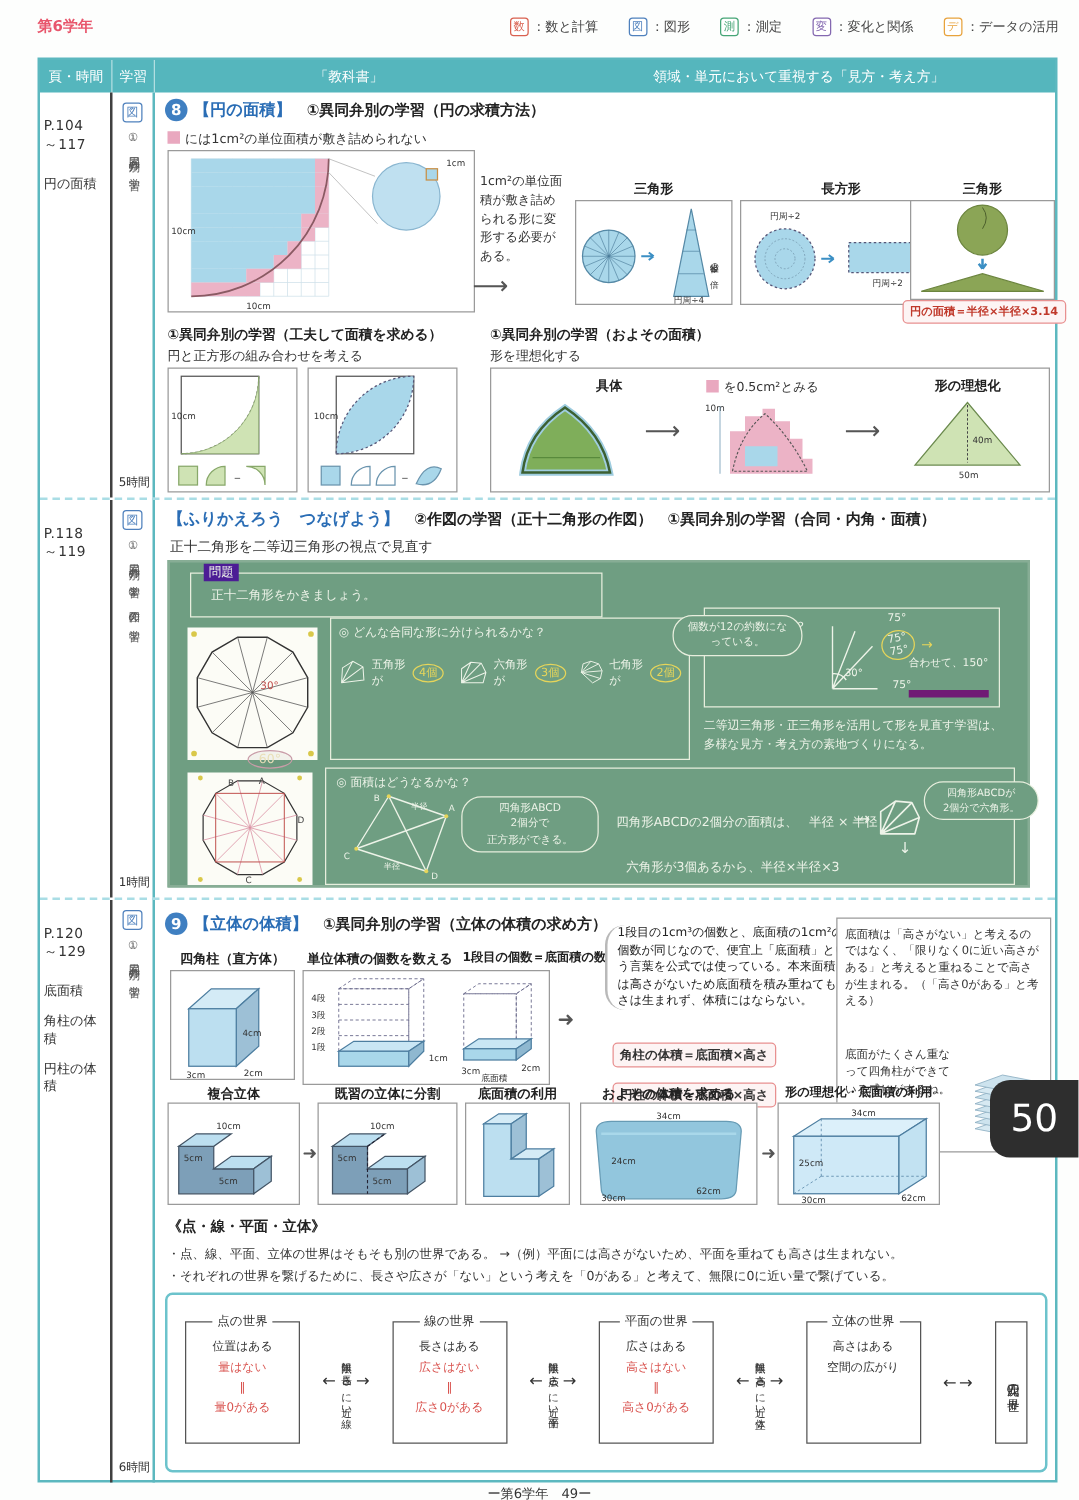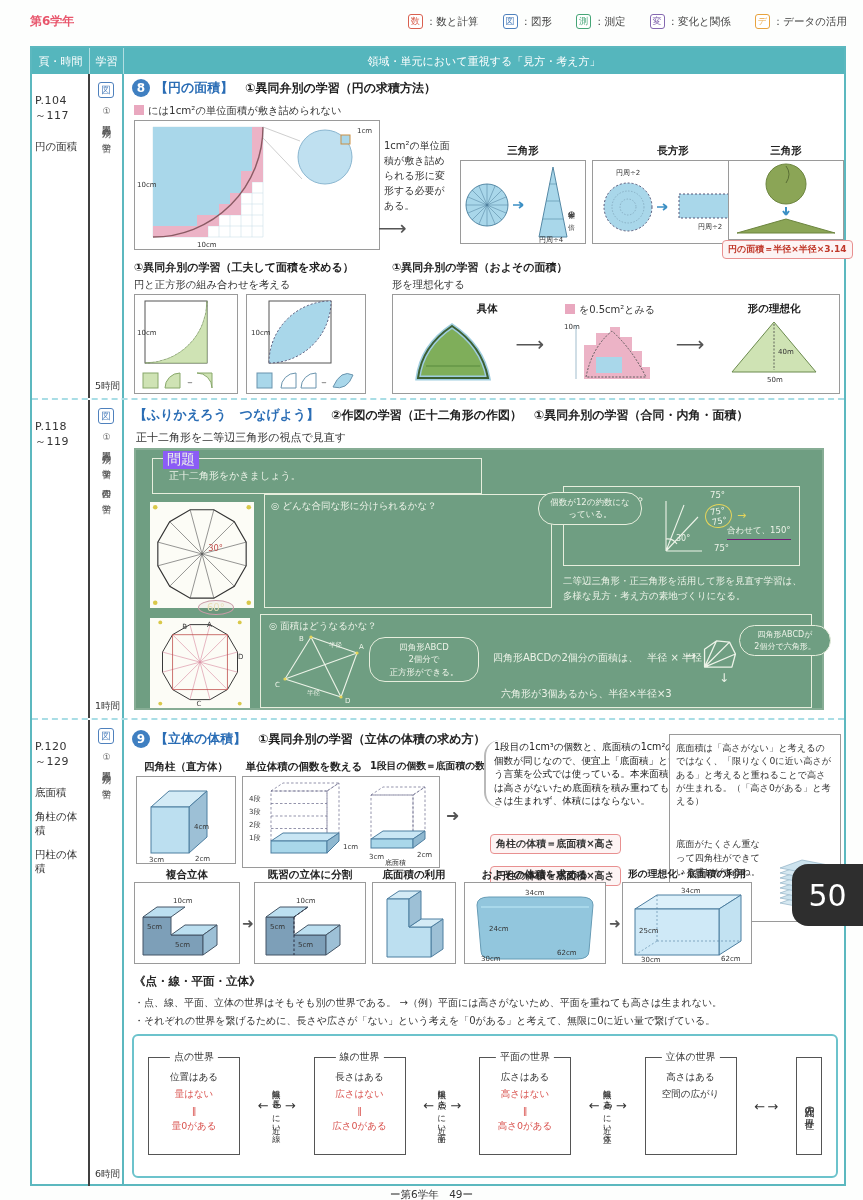--- a/index.html
+++ b/index.html
@@ -84,20 +84,21 @@
           <span>：データの活用</span>
         </span>
     </div>
   </div>
 
   <div class="table">
     <div class="thead">
       <div class="th th1">頁・時間</div>
       <div class="th th2">学習</div>
       <div class="th th3">
+        <div class="th3a">「教科書」</div>
         <div class="th3b">領域・単元において重視する「見方・考え方」</div>
       </div>
     </div>
 
     <div class="section sep" style="height:326px">
       <div class="col1">
         <div class="pages">
             <div>P.104</div>
             <div>～117</div>
           </div>
@@ -311,21 +312,21 @@
       <div class="col3">
         <div class="abs ttlrow" style="left:10px;top:6px">
           <span class="ttl-blue" style="margin-left:0">【ふりかえろう　つなげよう】</span>
           <span class="ttl-sub">②作図の学習（正十二角形の作図）</span>
           <span class="ttl-sub">①異同弁別の学習（合同・内角・面積）</span>
         </div>
         <div class="abs" style="left:12px;top:30px;font-size:11px">正十二角形を二等辺三角形の視点で見直す</div>
 
         <div class="abs chalk" style="left:10px;top:48px;width:690px;height:262px">
           <div class="chalkbox" style="left:16px;top:8px;width:330px;height:36px">
-            <span class="abs" style="left:10px;top:-8px;background:#8b5cf6;padding:0 4px;font-size:14px">問題</span>
+            <span class="abs" style="left:10px;top:-8px;background:#4c1d95;padding:0 4px;font-size:10px">問題</span>
             <div style="padding:10px 0 0 16px;font-size:10px">正十二角形をかきましょう。</div>
           </div>
 
           <div class="card" style="left:14px;top:52px;width:104px;height:106px">
             <svg width="104" height="106" viewBox="0 0 100 102">
               <circle cx="5" cy="5" r="2.2" fill="#d9c84a"></circle>
                 <circle cx="95" cy="5" r="2.2" fill="#d9c84a"></circle>
                 <circle cx="5" cy="97" r="2.2" fill="#d9c84a"></circle>
                 <circle cx="95" cy="97" r="2.2" fill="#d9c84a"></circle>
               <polygon points="92.5,61.4 81.1,81.1 61.4,92.5 38.6,92.5 18.9,81.1 7.5,61.4 7.5,38.6 18.9,18.9 38.6,7.5 61.4,7.5 81.1,18.9 92.5,38.6" fill="none" stroke="#333" stroke-width="1.1"></polygon>
@@ -342,39 +343,56 @@
                   <line x1="50" y1="50" x2="61.4" y2="7.5"></line>
                   <line x1="50" y1="50" x2="81.1" y2="18.9"></line>
                   <line x1="50" y1="50" x2="92.5" y2="38.6"></line>
               </g>
               <text x="56" y="47" font-size="8" fill="#c0504d">30°</text>
             </svg>
           </div>
 
           <div class="chalkbox" style="left:128px;top:44px;width:288px;height:114px;padding:5px 6px;font-size:9px">
             <div style="font-size:9.5px">◎ どんな合同な形に分けられるかな？</div>
+            <div style="display:flex;align-items:center;gap:4px;margin-top:12px">
+              <svg width="28" height="26" viewBox="0 0 30 28">
+                  <path class="chalkline" d="M3 25 L4 9 L15 2 L26 8 L27 22 Z M3 25 L15 2 M3 25 L26 8"></path>
+                </svg>
+              <span>五角形が</span>
+                <span class="ycnt">4個</span>
+              <svg width="30" height="26" viewBox="0 0 32 28" style="margin-left:8px">
+                  <path class="chalkline" d="M3 25 L3 10 L13 3 L24 4 L29 14 L26 25 Z M3 25 L13 3 M3 25 L24 4 M3 25 L29 14"></path>
+                </svg>
+              <span>六角形が</span>
+                <span class="ycnt">3個</span>
+              <svg width="26" height="26" viewBox="0 0 30 30" style="margin-left:6px">
+                  <path class="chalkline" d="M3 15 L5 5 L14 2 L23 5 L27 13 L25 22 L16 27 Z M3 15 L14 2 M3 15 L23 5 M3 15 L27 13 M3 15 L25 22"></path>
+                </svg>
+              <span>七角形が</span>
+                <span class="ycnt">2個</span>
+            </div>
           </div>
 
           <div class="abs cloud" style="left:402px;top:42px;width:104px;z-index:2">個数が12の約数になっている。</div>
 
           <div class="chalkbox" style="left:427px;top:36px;width:237px;height:80px">
             <div class="abs" style="left:6px;top:8px;width:80px;font-size:9.5px">◎ 1つの角度は？</div>
             <svg class="abs" style="left:82px;top:8px" width="60" height="64" viewBox="0 0 60 64">
               <path class="chalkline" d="M20 56 L20 6 M20 56 L38 10 M20 56 L52 22 M20 56 L56 56"></path>
               <path class="chalkline" d="M20 44 A12 12 0 0 1 31 49" stroke-width="0.7"></path>
             </svg>
             <span class="abs" style="left:146px;top:3px;font-size:8.5px">75°</span>
             <span class="abs" style="left:141px;top:17px;border:1px solid #e6d55a;border-radius:50%;padding:1px 5px;font-size:8.5px;display:flex;flex-direction:column;align-items:center;transform:rotate(-10deg)">
                 <span>75°</span>
                 <span>75°</span>
               </span>
             <span class="abs" style="left:150px;top:56px;font-size:8.5px">75°</span>
             <span class="abs" style="left:112px;top:47px;font-size:8px">30°</span>
             <span class="abs" style="left:173px;top:22px;color:#e6d55a;font-size:11px">→</span>
-            <span class="abs" style="left:163px;top:38px;font-size:8.5px;white-space:nowrap;border-bottom:1px solid #701a75;padding-bottom:2px">合わせて、150°</span>
+            <span class="abs" style="left:163px;top:38px;font-size:8.5px;white-space:nowrap;border-bottom:6px solid #701a75;padding-bottom:15px">合わせて、150°</span>
           </div>
 
           <div class="abs" style="left:427px;top:124px;width:248px;font-size:9.5px;line-height:1.55">二等辺三角形・正三角形を活用して形を見直す学習は、多様な見方・考え方の素地づくりになる。</div>
 
           <span class="abs" style="left:62px;top:150px;border:1.5px solid #c99ca8;color:#e9dfb8;border-radius:50%;padding:1px 8px;font-size:10px;background:rgba(0,0,0,.04)">60°</span>
 
           <div class="card" style="left:14px;top:168px;width:100px;height:90px">
             <svg width="100" height="90" viewBox="0 0 100 102">
               <circle cx="5" cy="5" r="2.2" fill="#d9c84a"></circle>
                 <circle cx="95" cy="5" r="2.2" fill="#d9c84a"></circle>

